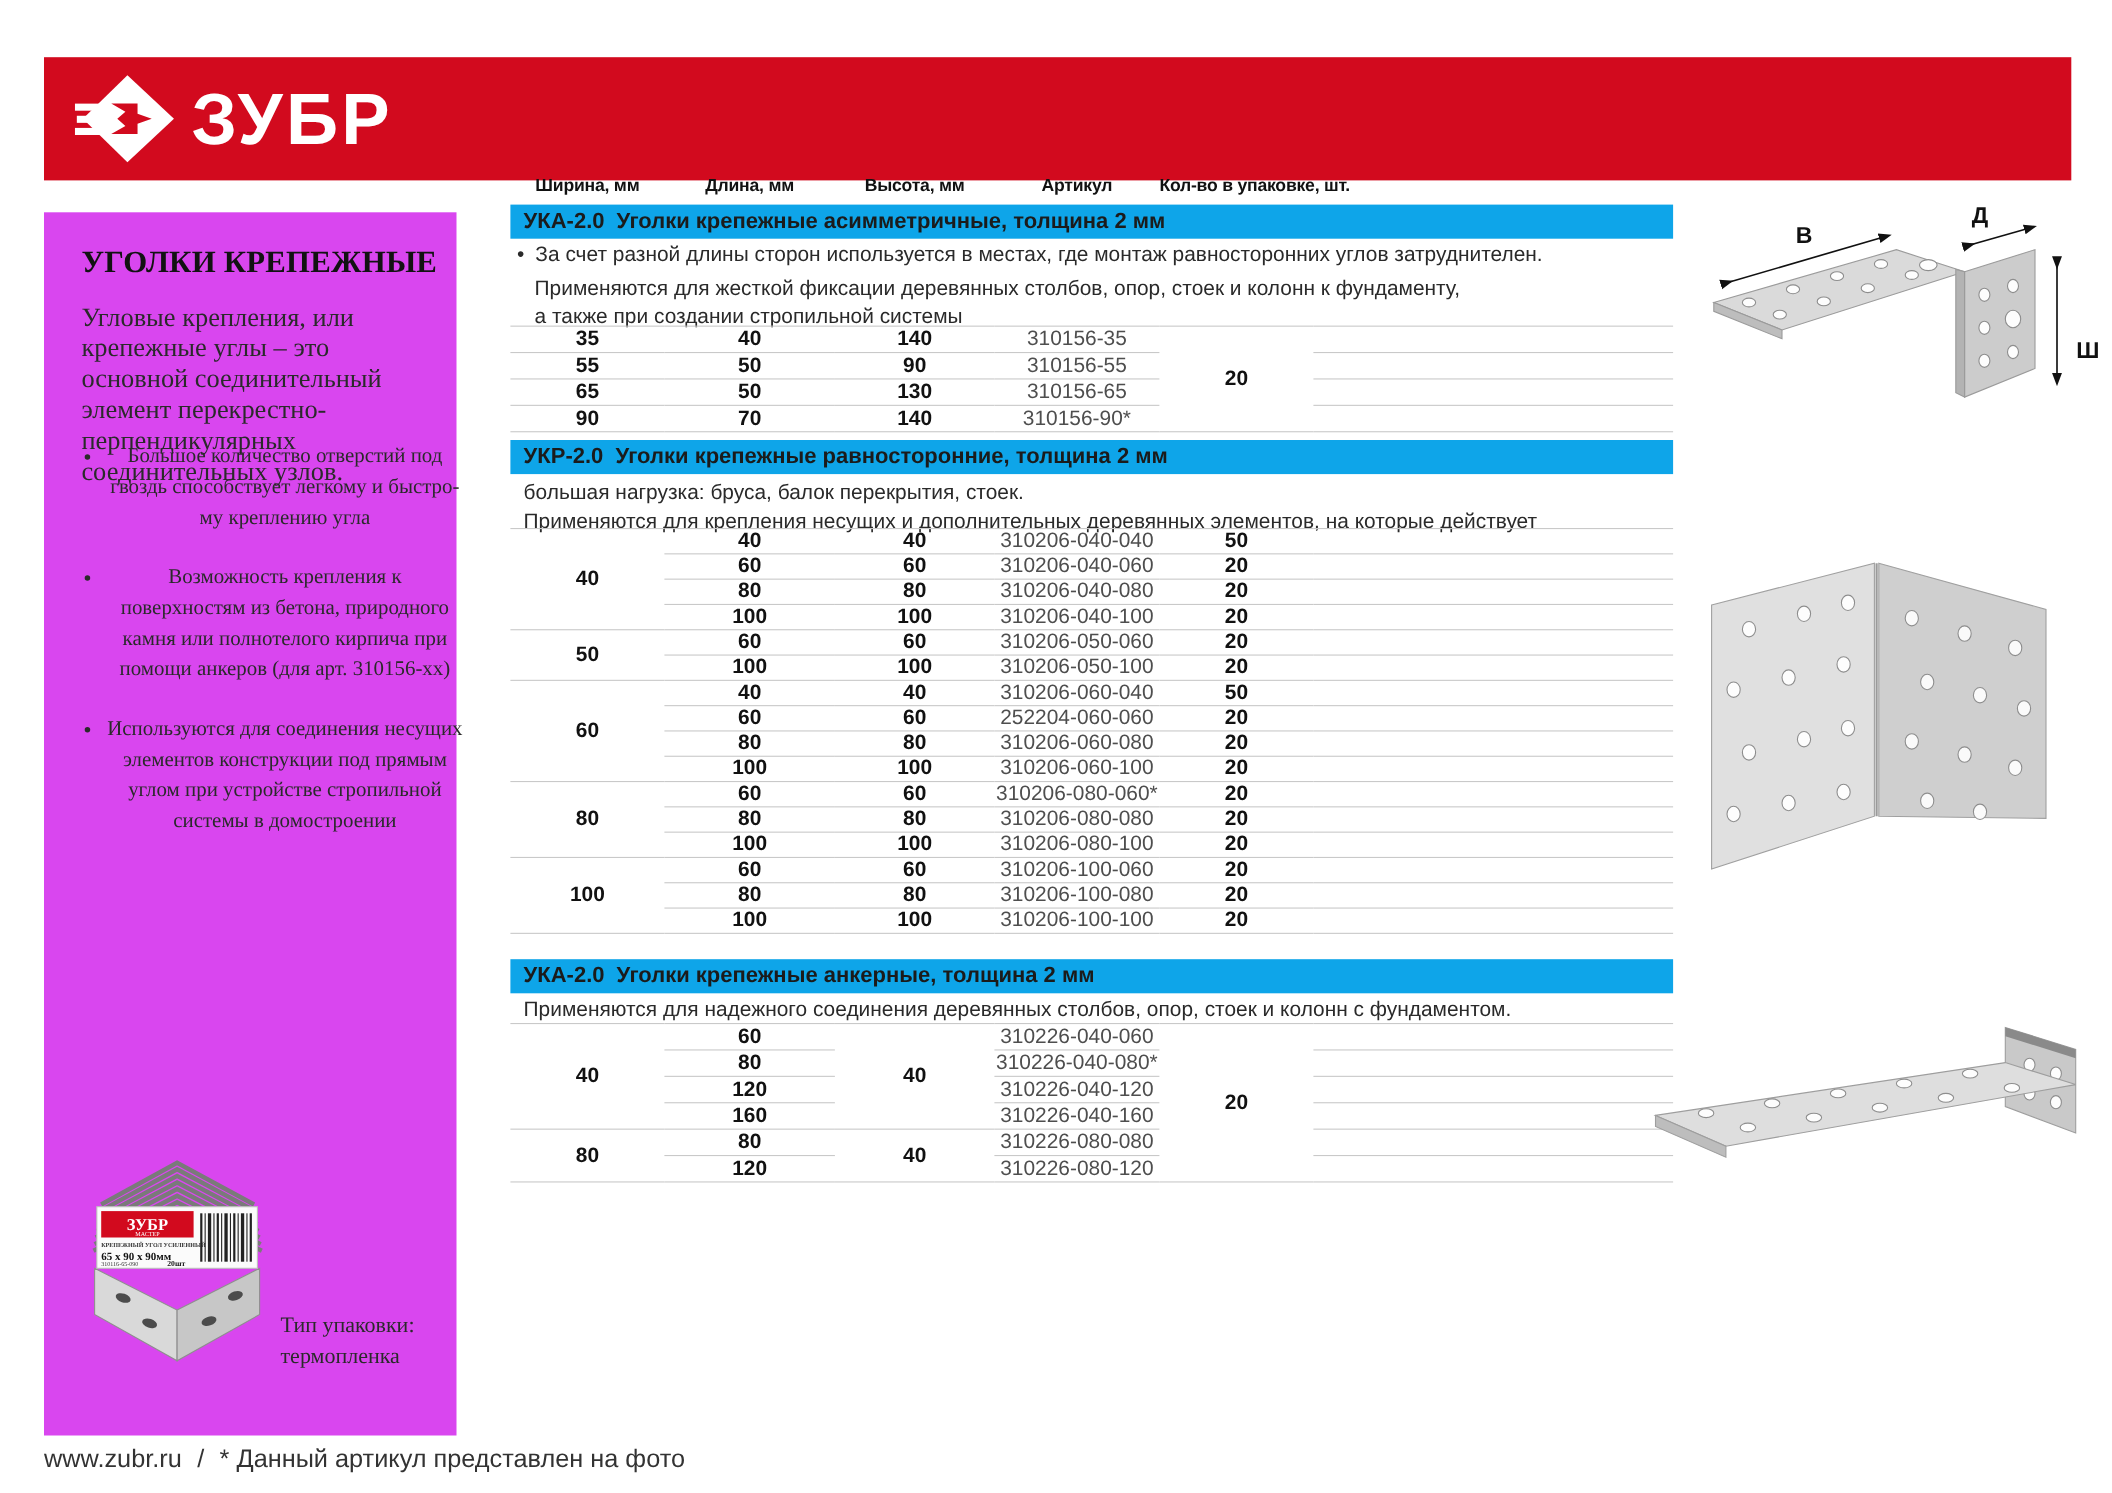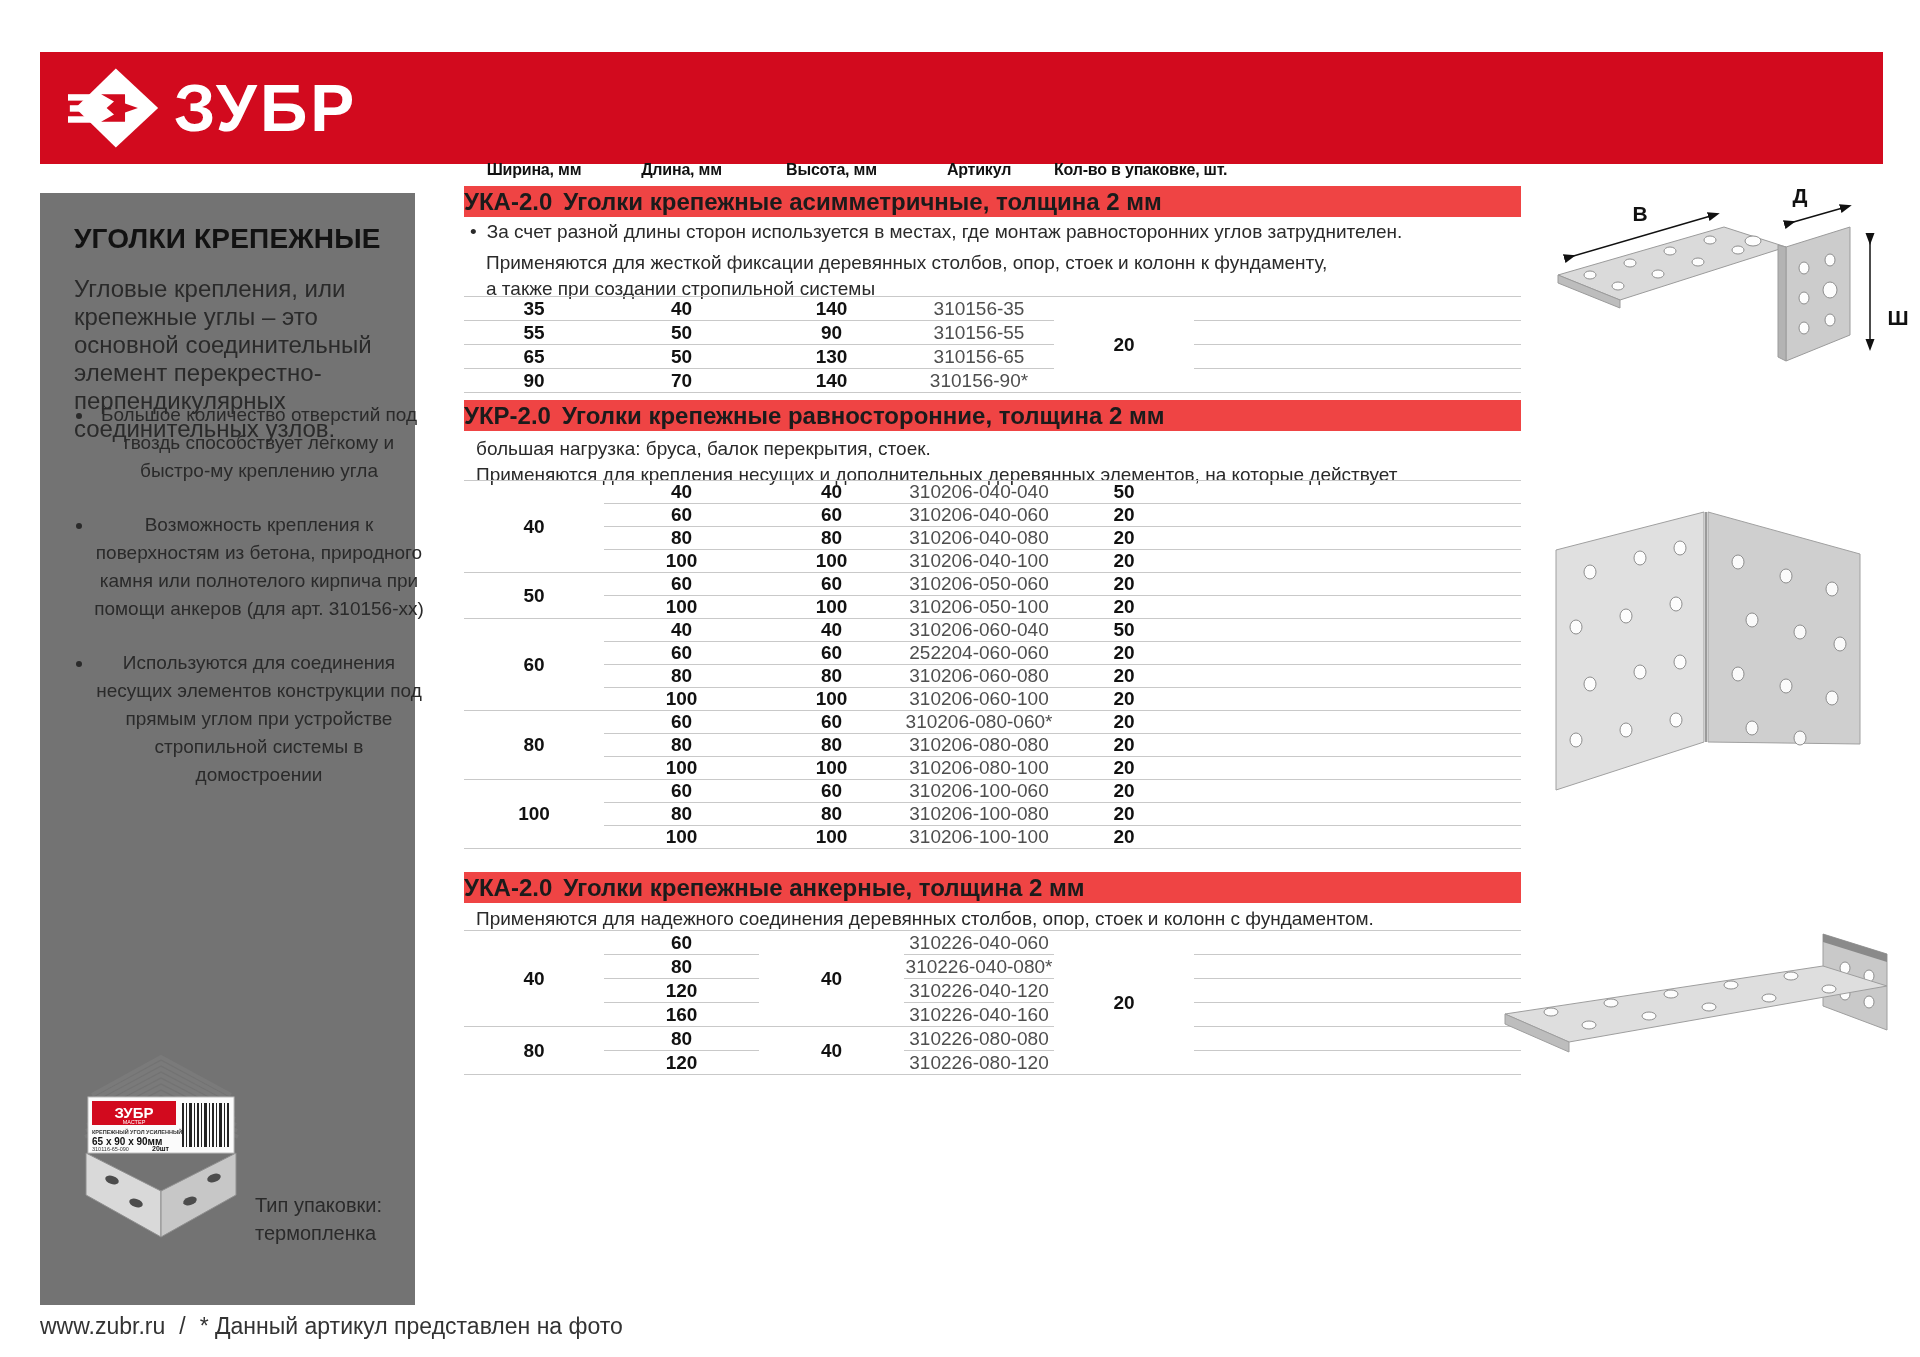--- a/index.html
+++ b/index.html
@@ -5,37 +5,37 @@
   html,body{margin:0;padding:0;}
   body{
     width:1920px;height:1357px;position:relative;background:#ffffff;
     font-family:"Liberation Sans", sans-serif;color:#222;overflow:hidden;
   }
   
   .red-bar{position:absolute;left:40px;top:52px;width:1843px;height:112px;background:#d20a1e;}
   .logo{position:absolute;left:28px;top:11px;display:flex;align-items:center;}
   .logo-text{color:#fff;font-weight:bold;font-size:66px;letter-spacing:3px;margin-left:14px;}
   
-  .sidebar{position:absolute;left:40px;top:193px;width:375px;height:1112px;background:#737373;}
+  .sidebar{position:absolute;left:40px;top:193px;width:375px;height:1112px;background:#d946ef;font-family:Liberation Serif, serif;}
   .sb-title{position:absolute;left:34px;top:30px;font-size:28px;font-weight:bold;color:#121212;letter-spacing:0.2px;}
   .sb-intro{position:absolute;left:34px;top:82px;width:322px;font-size:24px;line-height:28px;color:#2a2a2a;}
   .sb-bullets{position:absolute;left:34px;top:208px;width:330px;margin:0;padding-left:20px;}
   .sb-bullets li{font-size:19px;line-height:28px;color:#2a2a2a;margin-bottom:26px;text-align:center;}
   .photo-wrap{position:absolute;left:34px;top:852px;width:185px;height:205px;}
   .pack-type{position:absolute;left:215px;top:998px;font-size:20px;line-height:28px;color:#2a2a2a;}
   .barcode-note{position:absolute;left:26px;top:1063px;font-size:17px;color:#2a2a2a;}
   
   .footer{position:absolute;left:40px;top:1313px;font-size:23px;color:#333;}
   .footer .sep{margin:0 14px;}
   
   .main{position:absolute;left:464px;top:0;width:1057px;height:1357px;}
   .col-headers{position:absolute;left:0;top:161px;width:730px;display:flex;}
   .col-headers span{display:block;text-align:center;font-weight:bold;font-size:16px;color:#111;white-space:nowrap;letter-spacing:-0.2px;}
   .ch0{width:140px;} .ch1{width:155px;} .ch2{width:145px;} .ch3{width:150px;} .ch4{width:140px;}
-  .band{position:absolute;left:0;width:1057px;height:31px;background:#ef4444;display:flex;align-items:center;box-sizing:border-box;font-size:24px;font-weight:bold;color:#1b1b1b;}
+  .band{position:absolute;left:0;width:1057px;height:31px;background:#0ea5e9;display:flex;align-items:center;box-sizing:border-box;padding-left:12px;font-size:20px;font-weight:bold;color:#1b1b1b;}
   .band .code{margin-right:11px;}
   #band0{top:186px;} #band1{top:400px;} #band2{top:872px;}
   .bullet-line{position:absolute;left:6px;top:221px;font-size:19px;color:#2a2a2a;}
   .bullet-line .dot{margin-right:10px;}
   .desc{position:absolute;font-size:19px;line-height:26px;color:#2a2a2a;}
   #desc0{left:22px;top:250px;}
   #desc1{left:12px;top:436px;}
   #desc2{left:12px;top:906px;}
   
   table.dtable{position:absolute;left:0;width:1057px;border-collapse:collapse;table-layout:fixed;border-top:1px solid #c9c9c9;}

